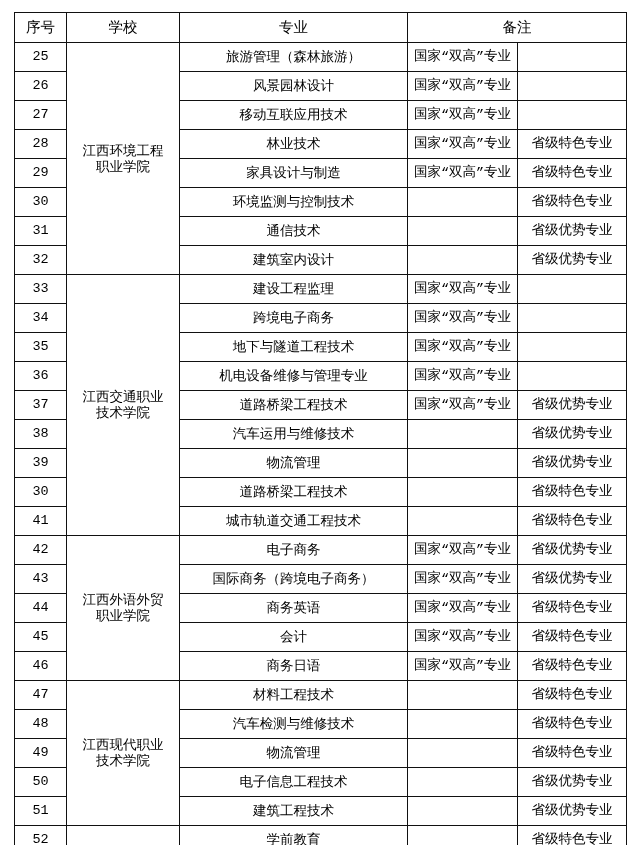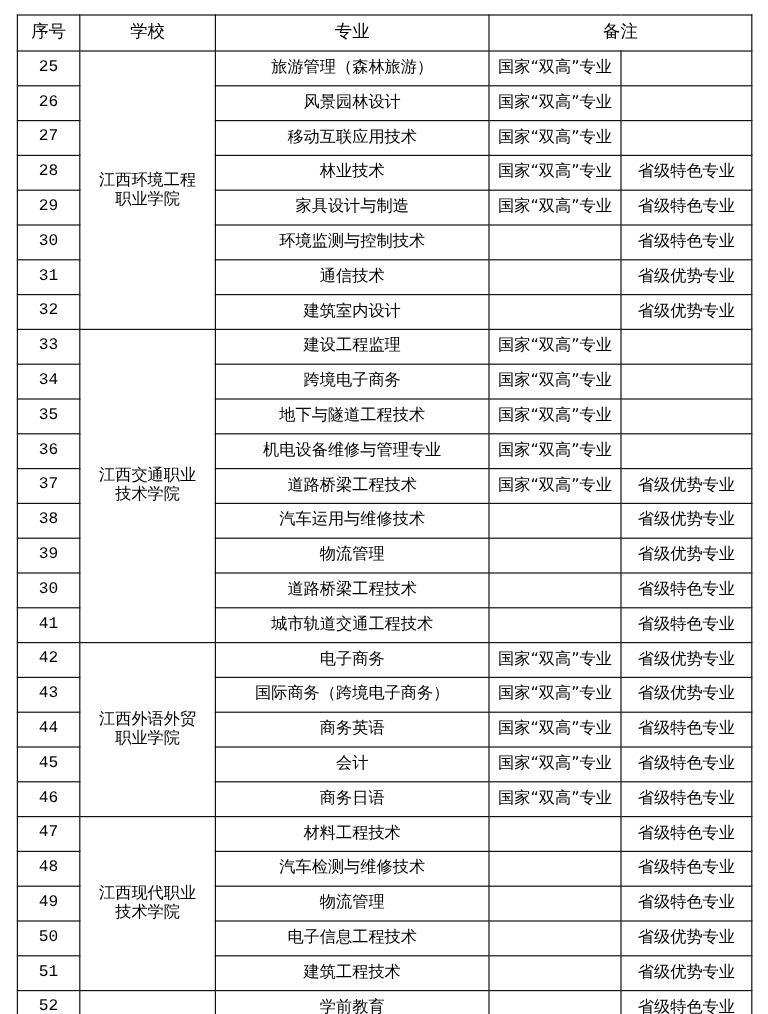--- a/index.html
+++ b/index.html
@@ -61,20 +61,21 @@
     line-height: 1.45;
   }
   td.major {
     text-align: left;
     padding-left: 8px;
     font-size: 13.5px;
   }
   td.note {
     text-align: center;
     font-size: 13.5px;
+    font-family: Liberation Mono, monospace;
   }
   .footer {
     position: absolute;
     left: 0;
     right: 0;
     bottom: 22px;
     text-align: center;
     font-size: 14px;
     letter-spacing: 2px;
     color: #000;

